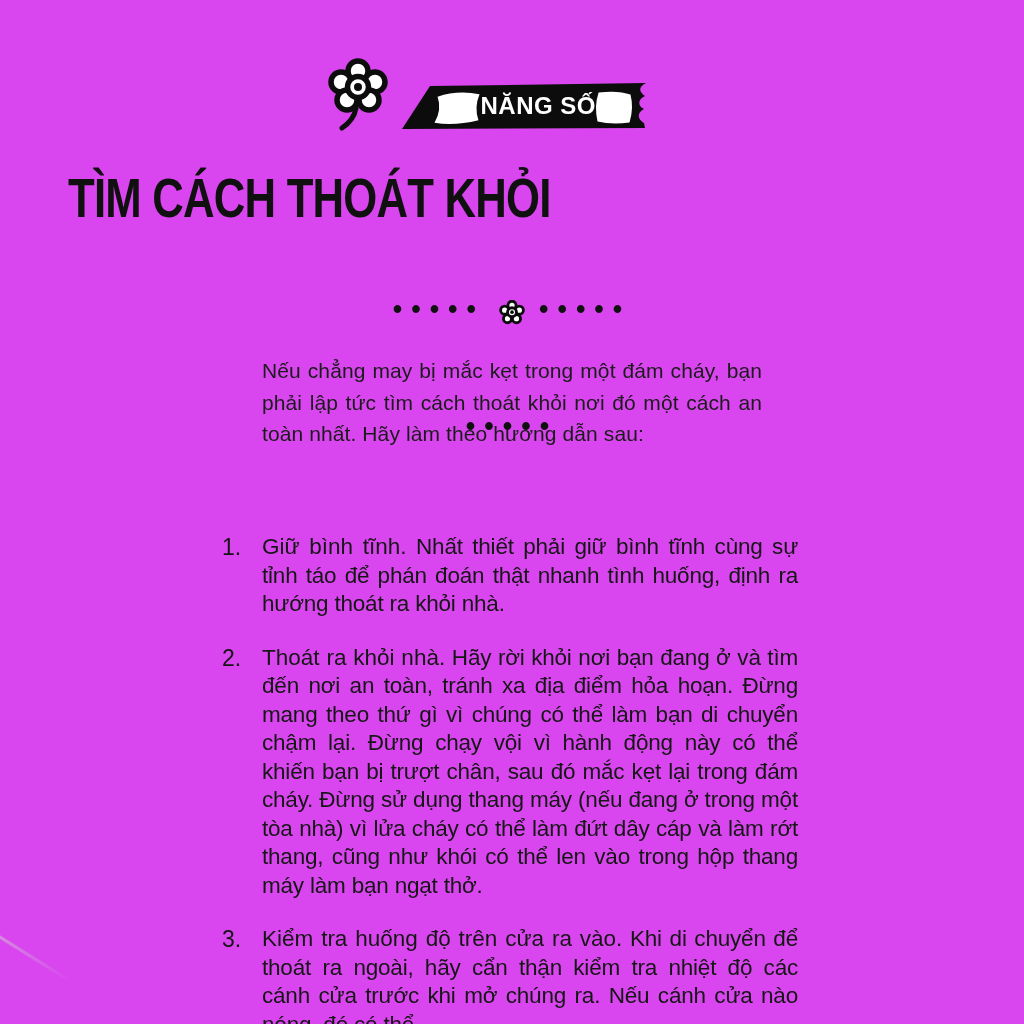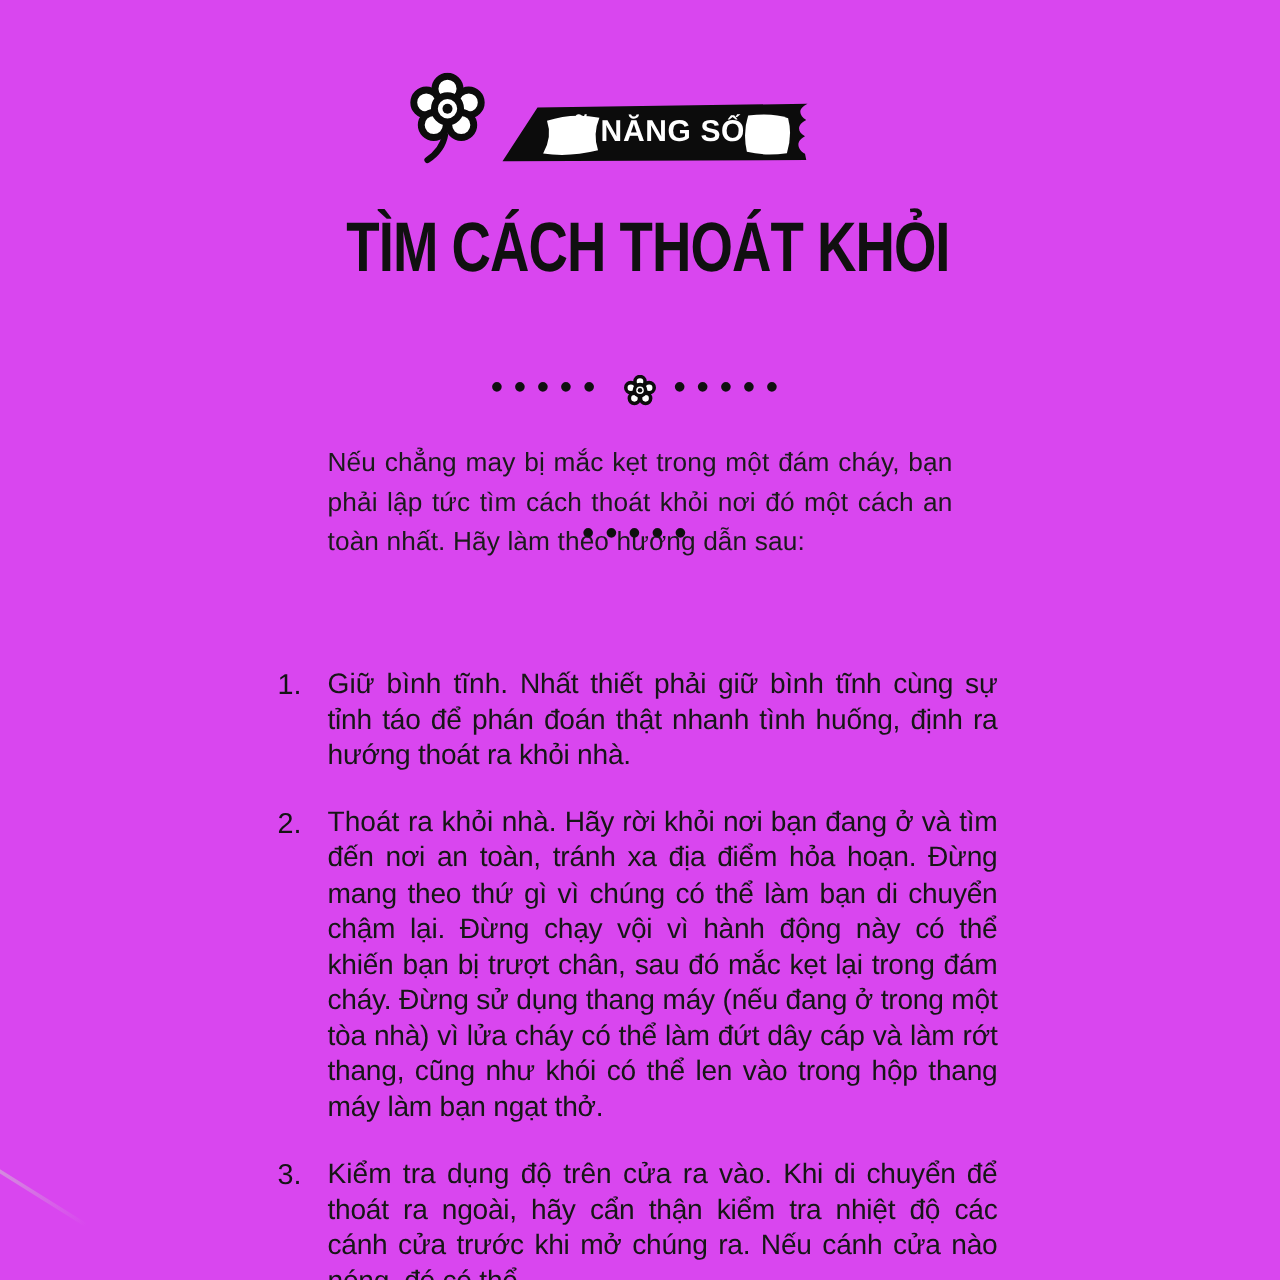--- a/index.html
+++ b/index.html
@@ -31,21 +31,21 @@
   .banner svg{position:absolute;inset:0;}
   .banner-label{
     position:absolute;inset:0;
     display:flex;align-items:center;justify-content:center;
     padding-left:64px;padding-right:52px;
     color:#ffffff;font-weight:bold;font-size:24px;letter-spacing:.5px;
     white-space:nowrap;
   }
 
   
-  .title{position:absolute;top:176px;left:0;width:828px;text-align:right;}
+  .title{position:absolute;top:176px;left:0;width:828px;text-align:left;}
   .title-line{line-height:43px;}
   .title-line span{
     display:inline-block;
     font-size:56px;font-weight:bold;letter-spacing:-1px;
     transform:scaleX(.78);transform-origin:50% 50%;
     white-space:nowrap;color:#101010;
   }
 
   
   .divider{position:absolute;top:300px;left:0;width:1024px;
@@ -145,18 +145,18 @@
     <li class="step">
       <span class="step-number">1.</span>
       <span class="step-text"><span class="step-heading">Giữ bình tĩnh.</span> <span>Nhất thiết phải giữ bình tĩnh cùng sự tỉnh táo để phán đoán thật nhanh tình huống, định ra hướng thoát ra khỏi nhà.</span></span>
     </li>
     <li class="step">
       <span class="step-number">2.</span>
       <span class="step-text"><span class="step-heading">Thoát ra khỏi nhà.</span> <span>Hãy rời khỏi nơi bạn đang ở và tìm đến nơi an toàn, tránh xa địa điểm hỏa hoạn. Đừng mang theo thứ gì vì chúng có thể làm bạn di chuyển chậm lại. Đừng chạy vội vì hành động này có thể khiến bạn bị trượt chân, sau đó mắc kẹt lại trong đám cháy. Đừng sử dụng thang máy (nếu đang ở trong một tòa nhà) vì lửa cháy có thể làm đứt dây cáp và làm rớt thang, cũng như khói có thể len vào trong hộp thang máy làm bạn ngạt thở.</span></span>
     </li>
     <li class="step">
       <span class="step-number">3.</span>
-      <span class="step-text"><span class="step-heading">Kiểm tra dụng độ trên cửa ra vào.</span> <span>Khi di chuyển để thoát ra ngoài, hãy cẩn thận kiểm tra nhiệt độ các cánh cửa trước khi mở chúng ra. Nếu cánh cửa nào nóng, đó có thể</span></span>
+      <span class="step-text"><span class="step-heading">Kiểm tra huống độ trên cửa ra vào.</span> <span>Khi di chuyển để thoát ra ngoài, hãy cẩn thận kiểm tra nhiệt độ các cánh cửa trước khi mở chúng ra. Nếu cánh cửa nào nóng, đó có thể</span></span>
     </li>
   </ol>
 
   <div class="page-curl"></div>
 </div>
 
 </body></html>

